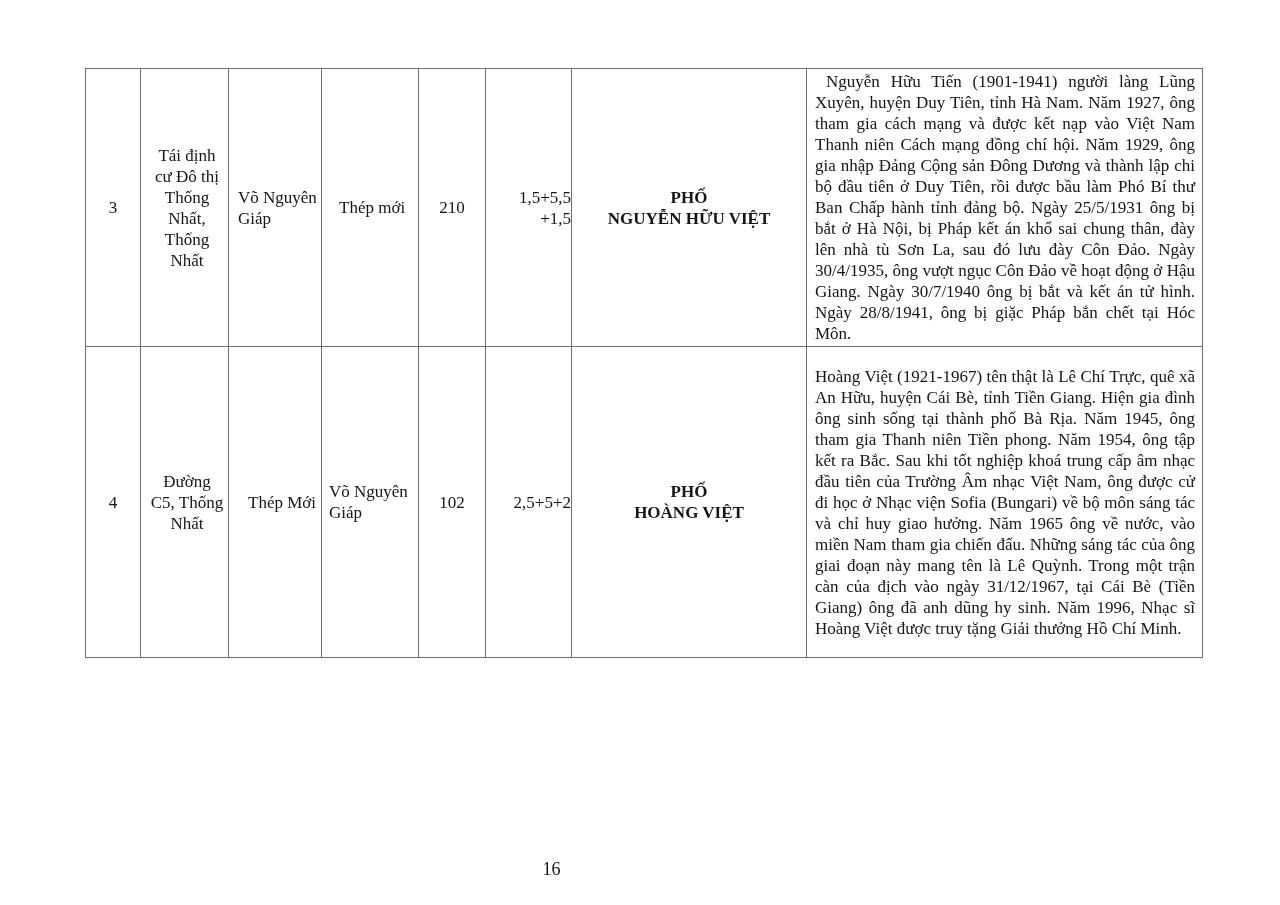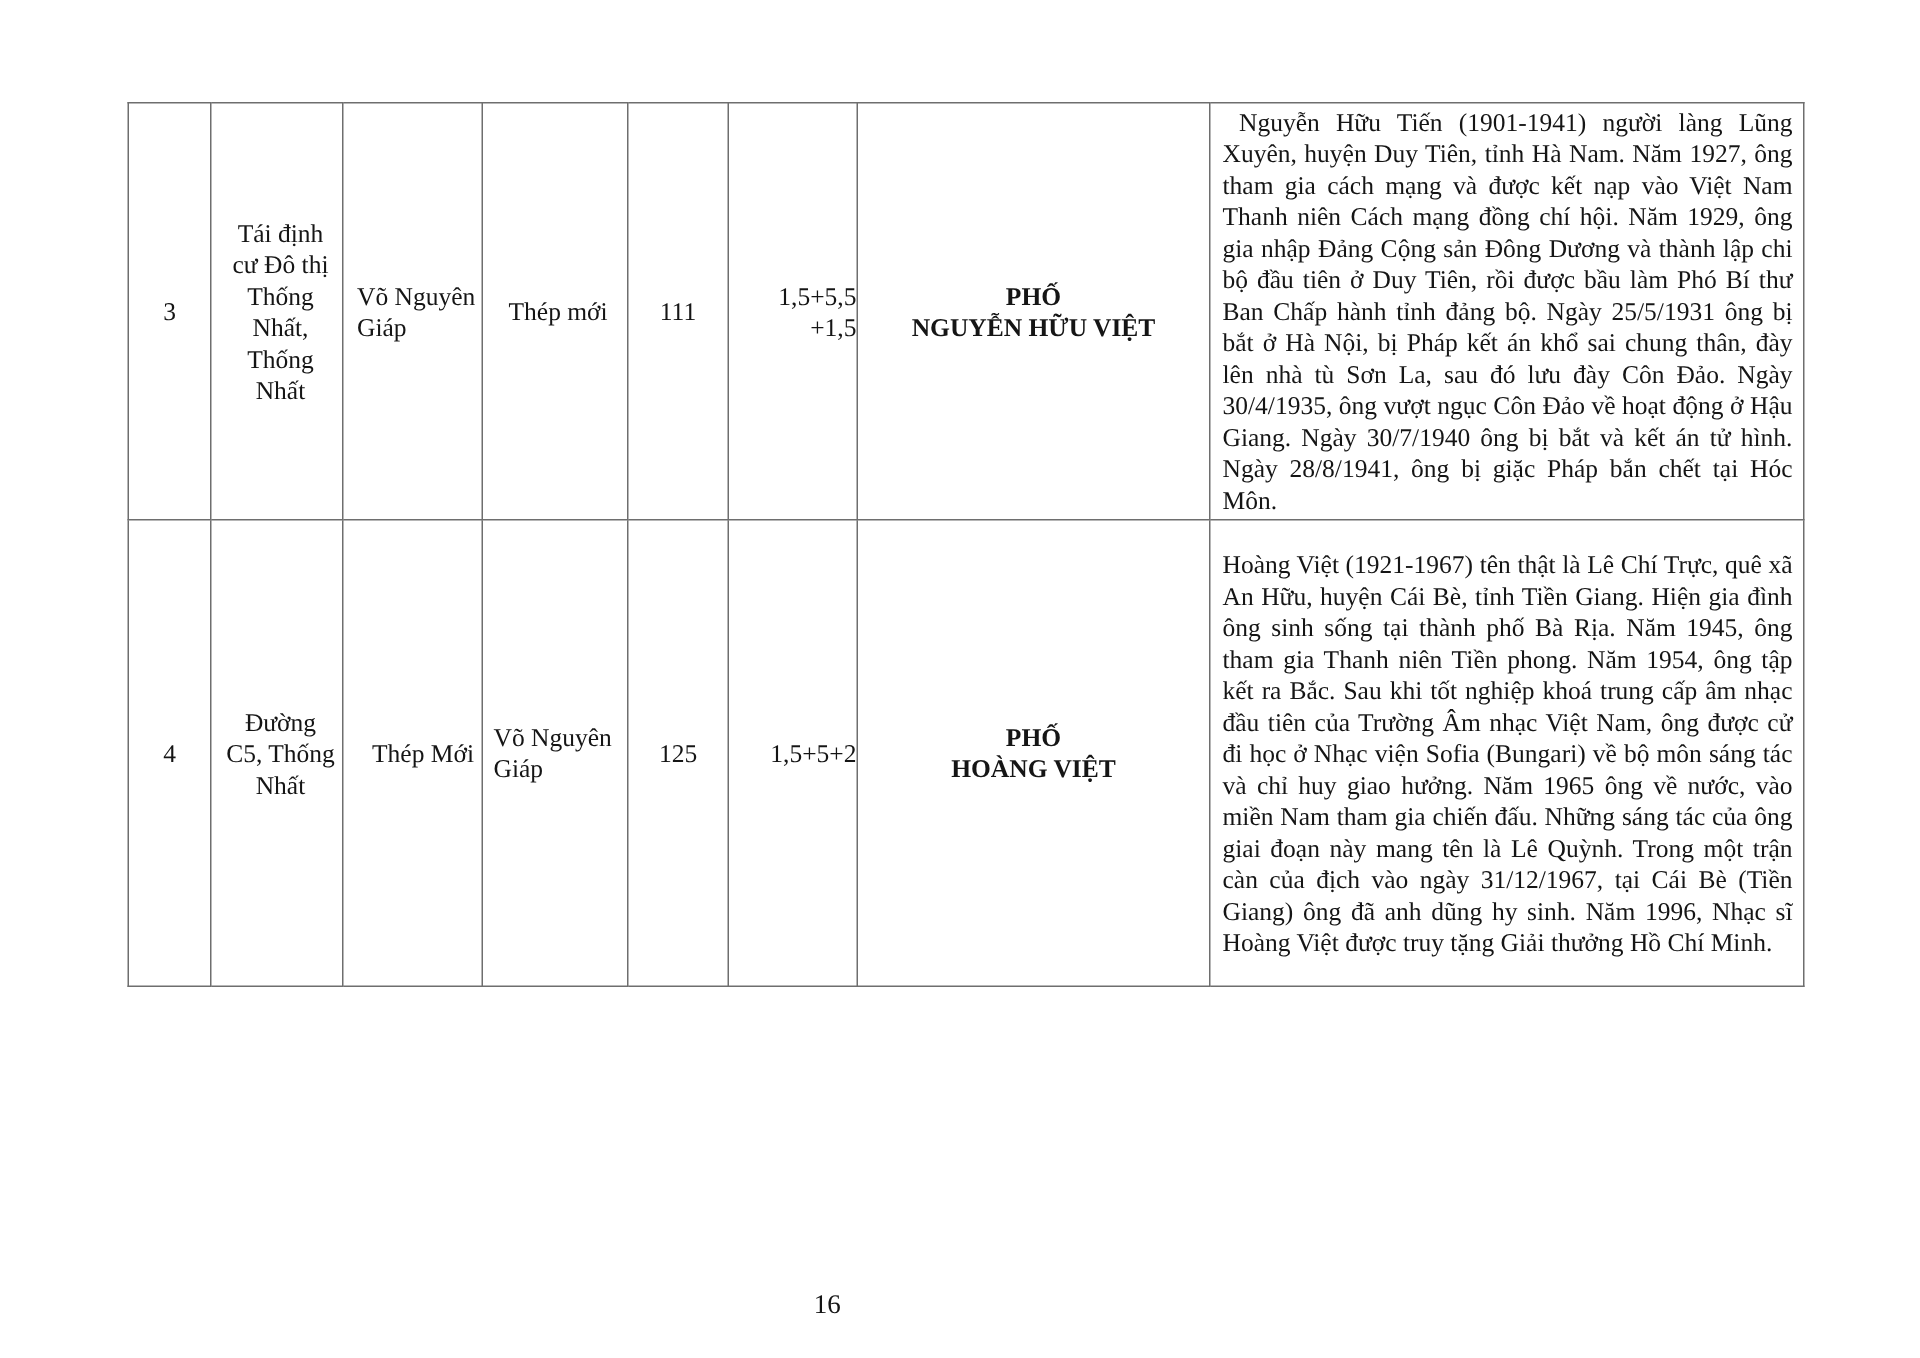--- a/index.html
+++ b/index.html
@@ -90,36 +90,36 @@
       <col class="w-dim">
       <col class="w-name">
       <col class="w-desc">
     </colgroup>
     <tbody>
       <tr class="row-3">
         <td class="c-no">3</td>
         <td class="c-loc">Tái định cư Đô thị Thống Nhất, Thống Nhất</td>
         <td class="c-from">Võ Nguyên Giáp</td>
         <td class="c-to">Thép mới</td>
-        <td class="c-len">111</td>
+        <td class="c-len">210</td>
         <td class="c-dim">1,5+5,5
 +1,5</td>
         <td class="c-name">
           <div class="name-line">PHỐ</div>
           <div class="name-line">NGUYỄN HỮU VIỆT</div>
         </td>
         <td class="c-desc">Nguyễn Hữu Tiến (1901-1941) người làng Lũng Xuyên, huyện Duy Tiên, tỉnh Hà Nam. Năm 1927, ông tham gia cách mạng và được kết nạp vào Việt Nam Thanh niên Cách mạng đồng chí hội. Năm 1929, ông gia nhập Đảng Cộng sản Đông Dương và thành lập chi bộ đầu tiên ở Duy Tiên, rồi được bầu làm Phó Bí thư Ban Chấp hành tỉnh đảng bộ. Ngày 25/5/1931 ông bị bắt ở Hà Nội, bị Pháp kết án khổ sai chung thân, đày lên nhà tù Sơn La, sau đó lưu đày Côn Đảo. Ngày 30/4/1935, ông vượt ngục Côn Đảo về hoạt động ở Hậu Giang. Ngày 30/7/1940 ông bị bắt và kết án tử hình. Ngày 28/8/1941, ông bị giặc Pháp bắn chết tại Hóc Môn.</td>
       </tr>
       <tr class="row-4">
         <td class="c-no">4</td>
         <td class="c-loc">Đường C5, Thống Nhất</td>
         <td class="c-from">Thép Mới</td>
         <td class="c-to">Võ Nguyên Giáp</td>
-        <td class="c-len">125</td>
-        <td class="c-dim">1,5+5+2</td>
+        <td class="c-len">102</td>
+        <td class="c-dim">2,5+5+2</td>
         <td class="c-name">
           <div class="name-line">PHỐ</div>
           <div class="name-line">HOÀNG VIỆT</div>
         </td>
         <td class="c-desc">Hoàng Việt (1921-1967) tên thật là Lê Chí Trực, quê xã An Hữu, huyện Cái Bè, tỉnh Tiền Giang. Hiện gia đình ông sinh sống tại thành phố Bà Rịa. Năm 1945, ông tham gia Thanh niên Tiền phong. Năm 1954, ông tập kết ra Bắc. Sau khi tốt nghiệp khoá trung cấp âm nhạc đầu tiên của Trường Âm nhạc Việt Nam, ông được cử đi học ở Nhạc viện Sofia (Bungari) về bộ môn sáng tác và chỉ huy giao hưởng. Năm 1965 ông về nước, vào miền Nam tham gia chiến đấu. Những sáng tác của ông giai đoạn này mang tên là Lê Quỳnh. Trong một trận càn của địch vào ngày 31/12/1967, tại Cái Bè (Tiền Giang) ông đã anh dũng hy sinh. Năm 1996, Nhạc sĩ Hoàng Việt được truy tặng Giải thưởng Hồ Chí Minh.</td>
       </tr>
     </tbody>
   </table>
 
   <div class="page-number">16</div>

